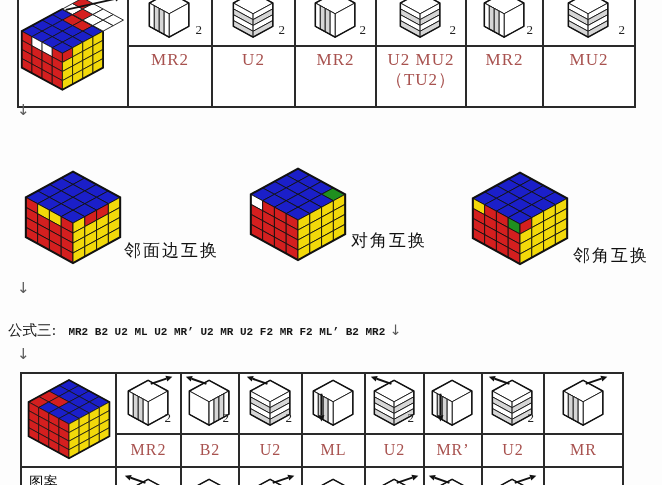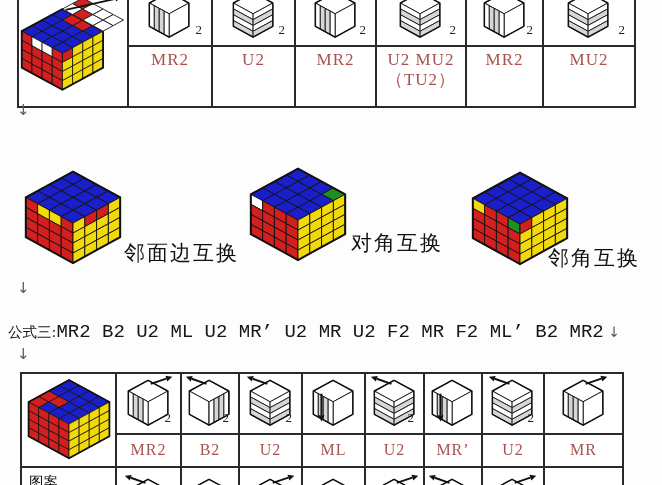--- a/index.html
+++ b/index.html
@@ -20,22 +20,22 @@
   .bt-row2 td{height:64px;vertical-align:top;padding-top:5px;}
   .pattern-cell{vertical-align:top;padding:4px 0 0 7px;font-size:14.5px;color:#111;}
   .sub2{position:absolute;right:9px;bottom:7px;font-family:"Liberation Serif",serif;
         font-size:13px;color:#222;}
   .micon{width:56px;height:52px;display:inline-block;}
   .cube-small{width:106px;height:96px;}
   .cube-big{width:102px;height:98px;}
   .cube-mini{width:88px;height:84px;}
   .para{position:absolute;font-size:14.5px;color:#161616;white-space:nowrap;}
   .down{position:absolute;font-size:15px;color:#5a5a5a;}
-  .case-label{position:absolute;font-size:21px;color:#111;letter-spacing:2px;white-space:nowrap;}
-  .formula-moves{font-family:"Liberation Mono",monospace;font-size:19px;margin-left:0;}
+  .case-label{position:absolute;font-size:17px;color:#111;letter-spacing:2px;white-space:nowrap;}
+  .formula-moves{font-family:"Liberation Mono",monospace;font-size:11px;margin-left:12px;font-weight:bold;}
   .down-inline{color:#5a5a5a;margin-left:4px;}
 </style>
 </head>
 <body>
 
 <div class="page">
 
   <div id="top-table" class="abs" style="left:17px;top:-16px">
       <table class="ftable">
         <colgroup>
@@ -371,21 +371,21 @@
           <polygon points="56.0,83.8 69.0,76.7 69.0,87.7 56.0,94.8" fill="#f2d90a" stroke="#111" stroke-width="1"></polygon>
           <polygon points="69.0,76.7 82.0,69.6 82.0,80.6 69.0,87.7" fill="#f2d90a" stroke="#111" stroke-width="1"></polygon>
           <polygon points="82.0,69.6 95.0,62.5 95.0,73.5 82.0,80.6" fill="#f2d90a" stroke="#111" stroke-width="1"></polygon>
           <polygon points="95.0,62.5 108.0,55.4 108.0,66.4 95.0,73.5" fill="#f2d90a" stroke="#111" stroke-width="1"></polygon>
           <polygon points="56.0,94.8 69.0,87.7 69.0,98.7 56.0,105.8" fill="#f2d90a" stroke="#111" stroke-width="1"></polygon>
           <polygon points="69.0,87.7 82.0,80.6 82.0,91.6 69.0,98.7" fill="#f2d90a" stroke="#111" stroke-width="1"></polygon>
           <polygon points="82.0,80.6 95.0,73.5 95.0,84.5 82.0,91.6" fill="#f2d90a" stroke="#111" stroke-width="1"></polygon>
           <polygon points="95.0,73.5 108.0,66.4 108.0,77.4 95.0,84.5" fill="#f2d90a" stroke="#111" stroke-width="1"></polygon>
           <polygon points="56.0,5.0 108.0,33.4 108.0,77.4 56.0,105.8 4.0,77.4 4.0,33.4" fill="none" stroke="#111" stroke-width="2.2"></polygon>
         </svg></div>
-      <div class="case-label" style="left:548px;top:244px">邻角互换</div>
+      <div class="case-label" style="left:573px;top:244px">邻角互换</div>
     </div>
 
   <div class="down" style="left:17px;top:279px">↓</div>
 
 
   <div class="para" style="left:8px;top:321px">
     <span>公式三:</span><span class="formula-moves">MR2 B2 U2 ML U2 MR’ U2 MR U2 F2 MR F2 ML’ B2 MR2</span><span class="down-inline">↓</span>
   </div>
 
   <div class="down" style="left:17px;top:345px">↓</div>

